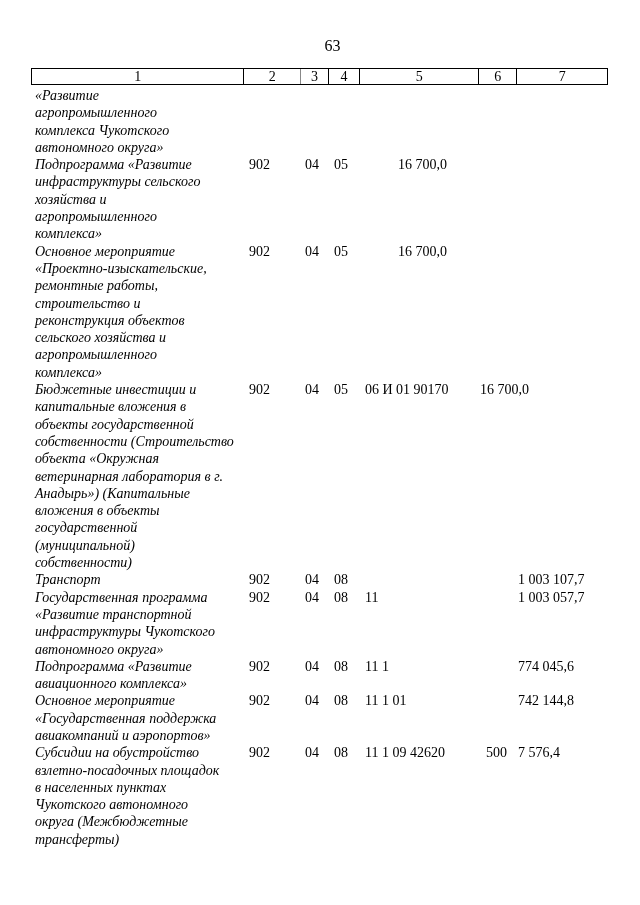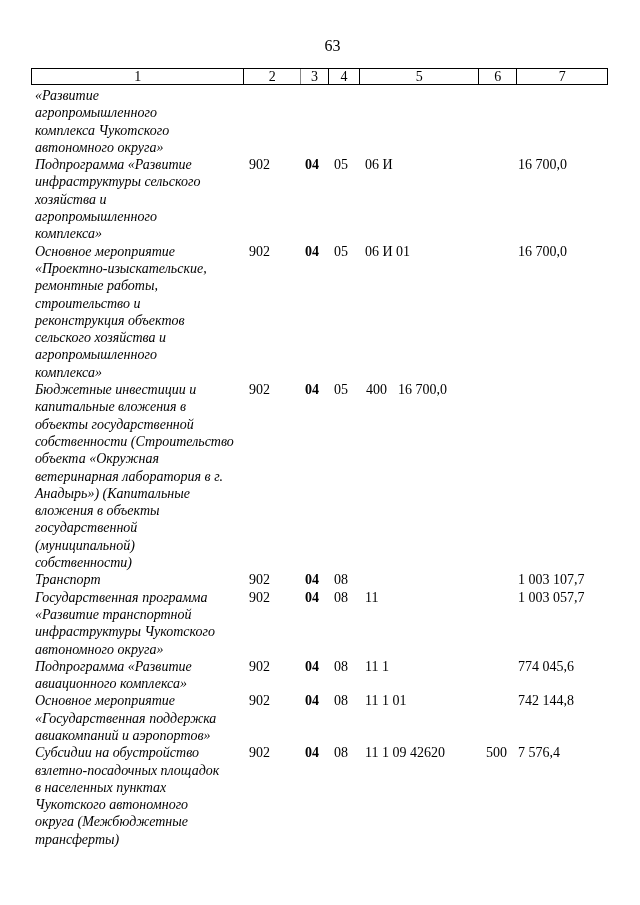--- a/index.html
+++ b/index.html
@@ -64,21 +64,21 @@
       display: flex;
       line-height: 17.3px;
       font-size: 14px;
     }
     .cell {
       box-sizing: border-box;
       white-space: pre-line;
     }
     .c1 { width: 213px; padding-left: 4px; font-style: italic; }
     .c2 { width: 57px; padding-left: 5px; }
-    .c3 { width: 28px; padding-left: 4px; font-weight: bold; }
+    .c3 { width: 28px; padding-left: 4px; }
     .c4 { width: 31px; padding-left: 5px; }
     .c5 { width: 120px; padding-left: 5px; }
     .c6 { width: 38px; padding-left: 6px; }
     .c7 { width: 90px; padding-right: 4px; }
   </style>
 </head>
 <body>
 
 <div class="page-number">63</div>
 
@@ -107,56 +107,54 @@
   </div>
   <div class="row">
     <div class="cell c1">Подпрограмма «Развитие
 инфраструктуры сельского
 хозяйства и
 агропромышленного
 комплекса»</div>
     <div class="cell c2">902</div>
     <div class="cell c3">04</div>
     <div class="cell c4">05</div>
-    <div class="cell c5">06 И</div>
     <div class="cell c6"></div>
     <div class="cell c7">16 700,0</div>
   </div>
   <div class="row">
     <div class="cell c1">Основное мероприятие
 «Проектно-изыскательские,
 ремонтные работы,
 строительство и
 реконструкция объектов
 сельского хозяйства и
 агропромышленного
 комплекса»</div>
     <div class="cell c2">902</div>
     <div class="cell c3">04</div>
     <div class="cell c4">05</div>
-    <div class="cell c5">06 И 01</div>
     <div class="cell c6"></div>
     <div class="cell c7">16 700,0</div>
   </div>
   <div class="row">
     <div class="cell c1">Бюджетные инвестиции и
 капитальные вложения в
 объекты государственной
 собственности (Строительство
 объекта «Окружная
 ветеринарная лаборатория в г.
 Анадырь») (Капитальные
 вложения в объекты
 государственной
 (муниципальной)
 собственности)</div>
     <div class="cell c2">902</div>
     <div class="cell c3">04</div>
     <div class="cell c4">05</div>
-    <div class="cell c6">400</div>
+    <div class="cell c5">06 И 01 90170</div>
     <div class="cell c7">16 700,0</div>
   </div>
   <div class="row">
     <div class="cell c1">Транспорт</div>
     <div class="cell c2">902</div>
     <div class="cell c3">04</div>
     <div class="cell c4">08</div>
     <div class="cell c5"></div>
     <div class="cell c6"></div>
     <div class="cell c7">1 003 107,7</div>

